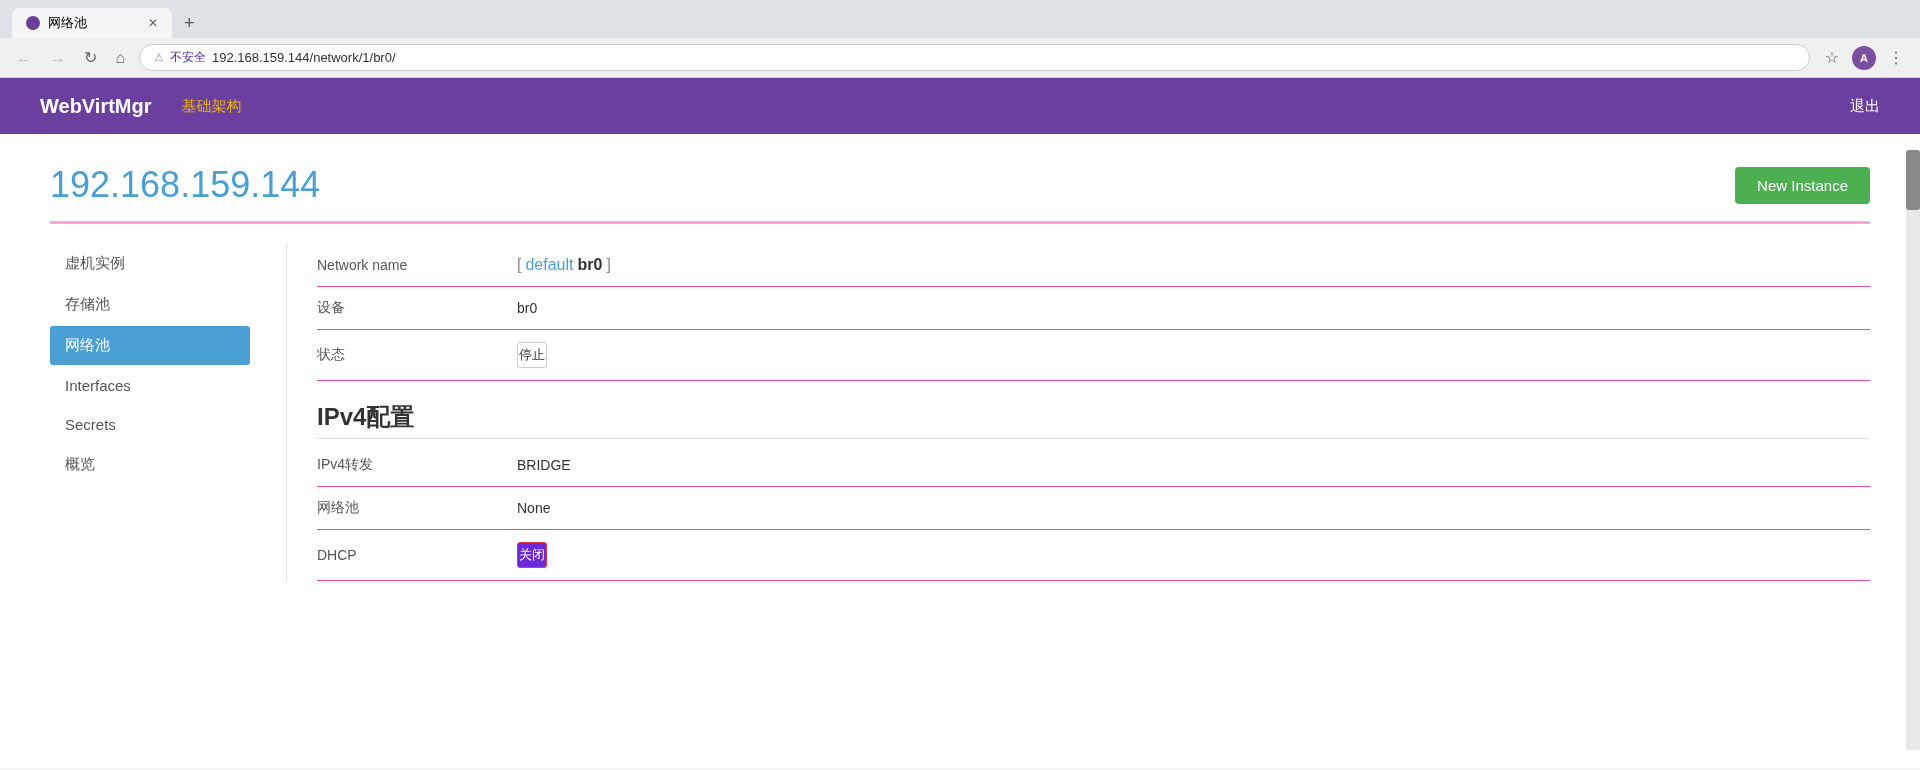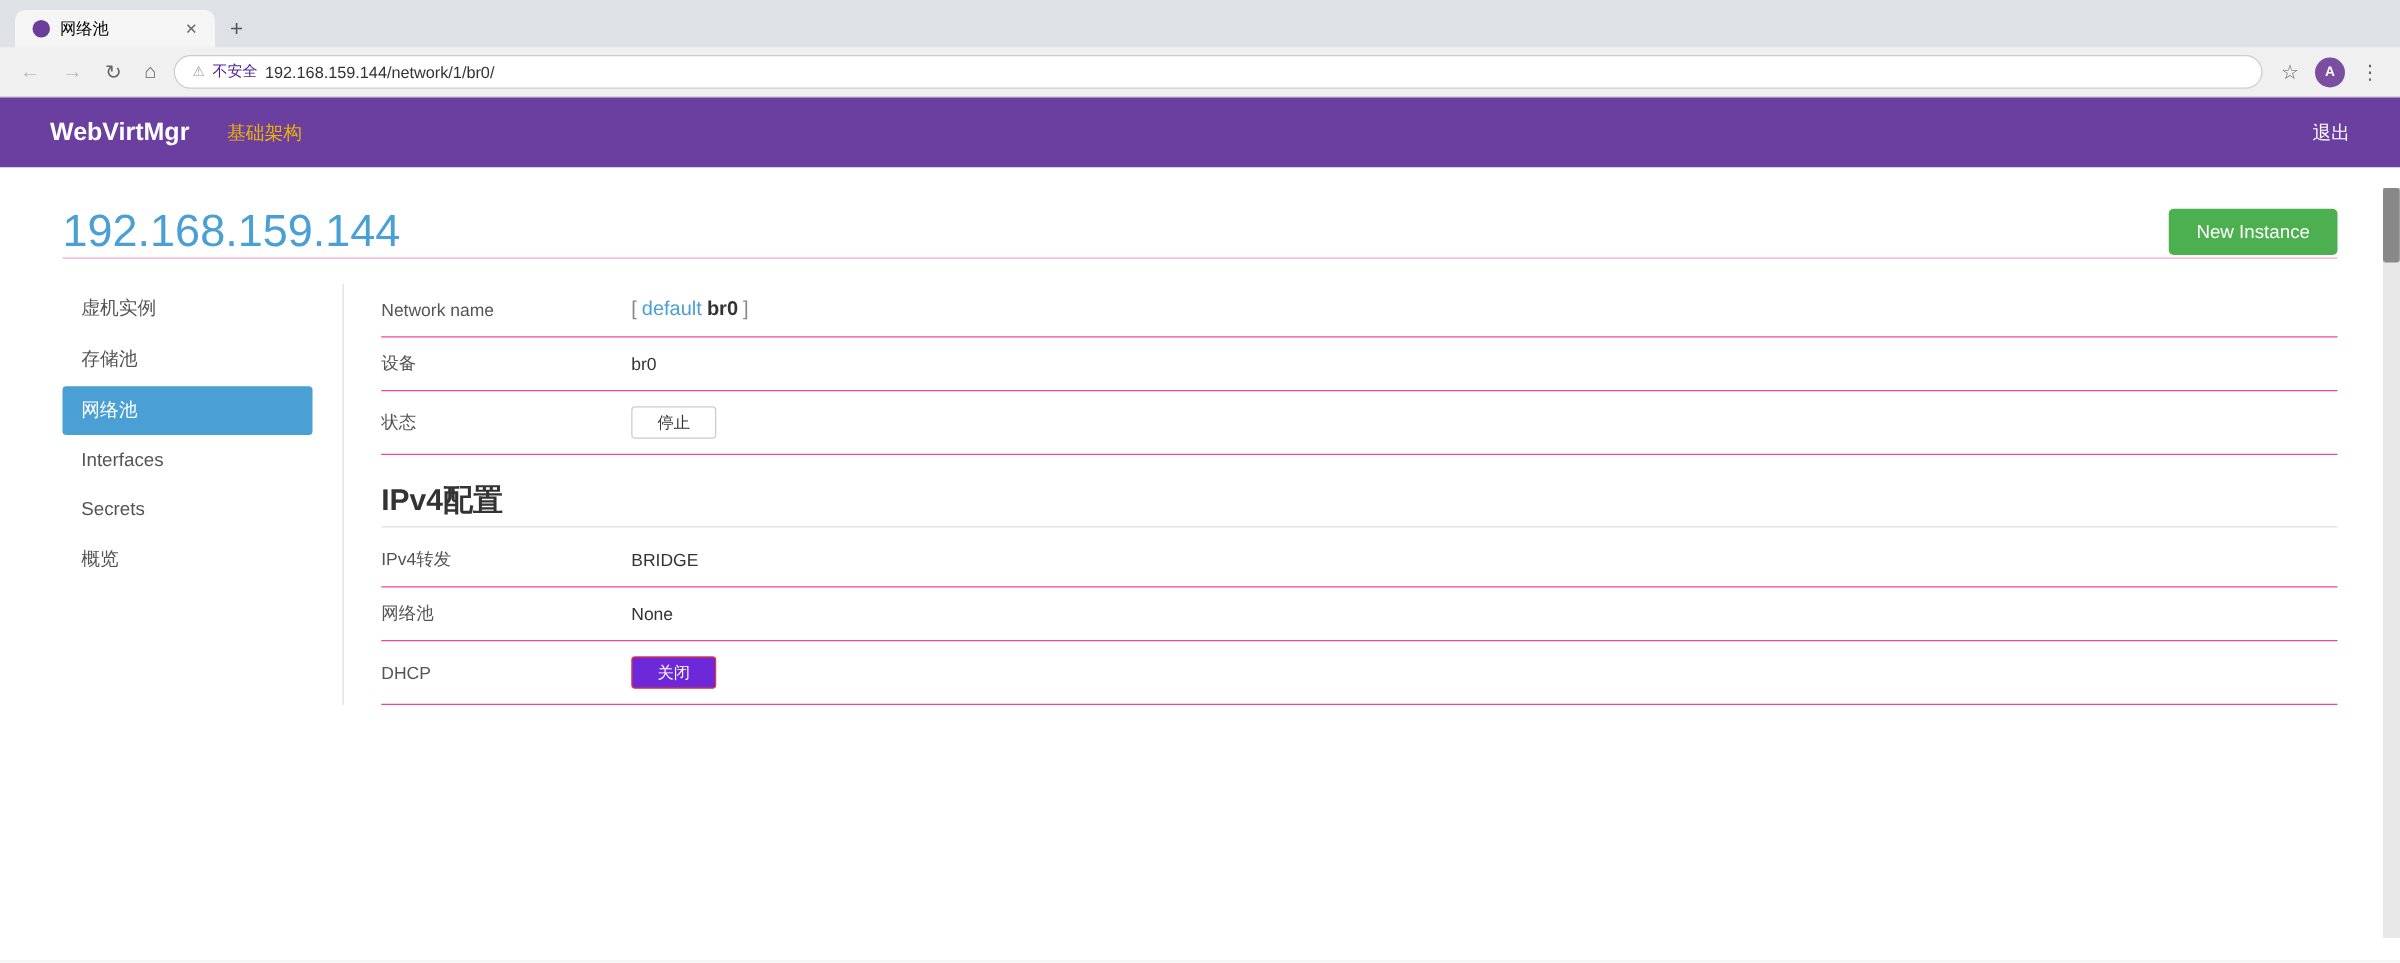--- a/index.html
+++ b/index.html
@@ -150,41 +150,42 @@
       background: white;
       min-height: calc(770px - 56px - 80px);
       padding: 30px 50px;
     }
 
     .page-title-row {
       display: flex;
       align-items: center;
       justify-content: space-between;
       margin-bottom: 20px;
-      border-bottom: 1px solid #f9a8d4;
+      padding-bottom: 15px;
+      border-bottom: 3px solid #f9a8d4;
     }
     .page-title {
       color: #4a9fd4;
       font-size: 36px;
       font-weight: 300;
     }
     .new-instance-btn {
       background: #4caf50;
       color: white;
       border: none;
       padding: 10px 22px;
       font-size: 15px;
       border-radius: 4px;
       cursor: pointer;
     }
 
     
     .content-layout {
       display: flex;
-      gap: 4px;
+      gap: 16px;
     }
 
     
     .sidebar {
       width: 220px;
       flex-shrink: 0;
       padding-right: 20px;
     }
     .sidebar-item {
       padding: 10px 15px;
@@ -218,21 +219,21 @@
       font-size: 14px;
       flex-shrink: 0;
     }
     .detail-value {
       color: #333;
       font-size: 14px;
     }
 
     .badge {
       display: inline-block;
-      padding: 3px 20px;
+      padding: 3px 1px;
       border: 1px solid #ccc;
       border-radius: 3px;
       font-size: 13px;
       color: #333;
     }
     .badge.red {
       background: #6d28d9;
       color: white;
       border-color: #e53935;
     }

